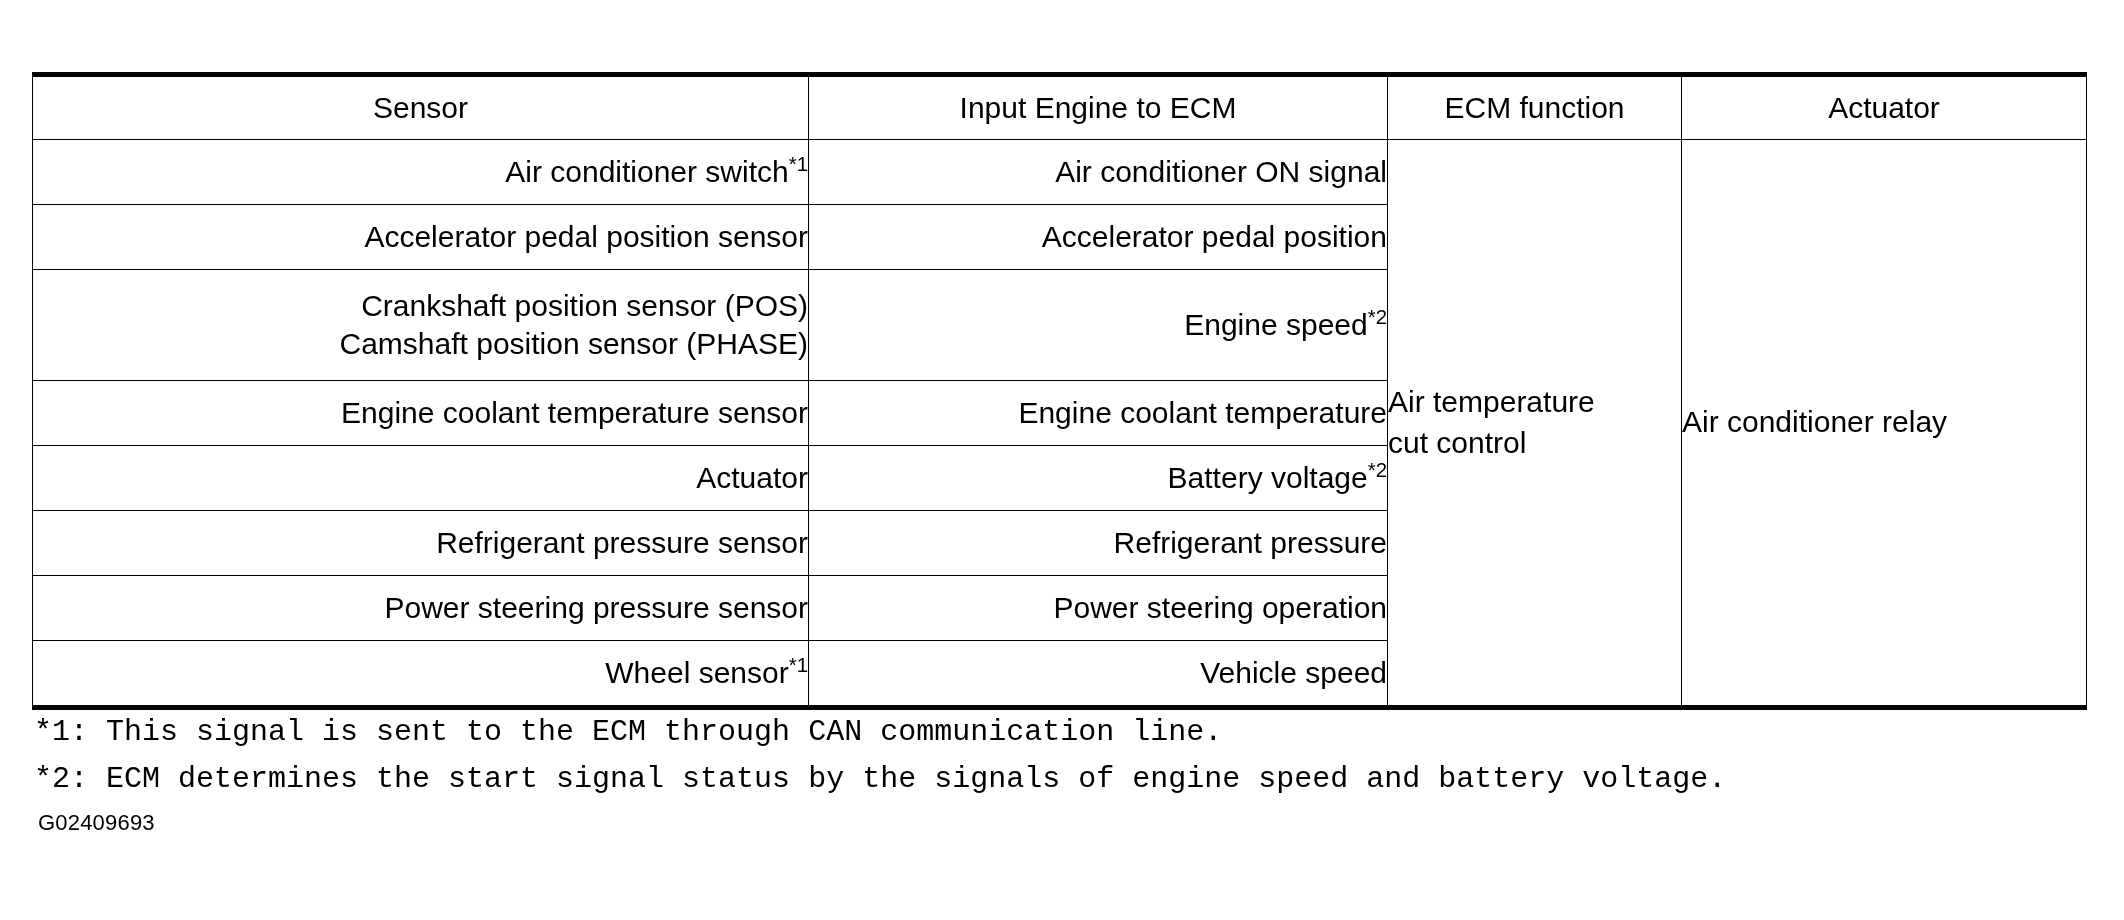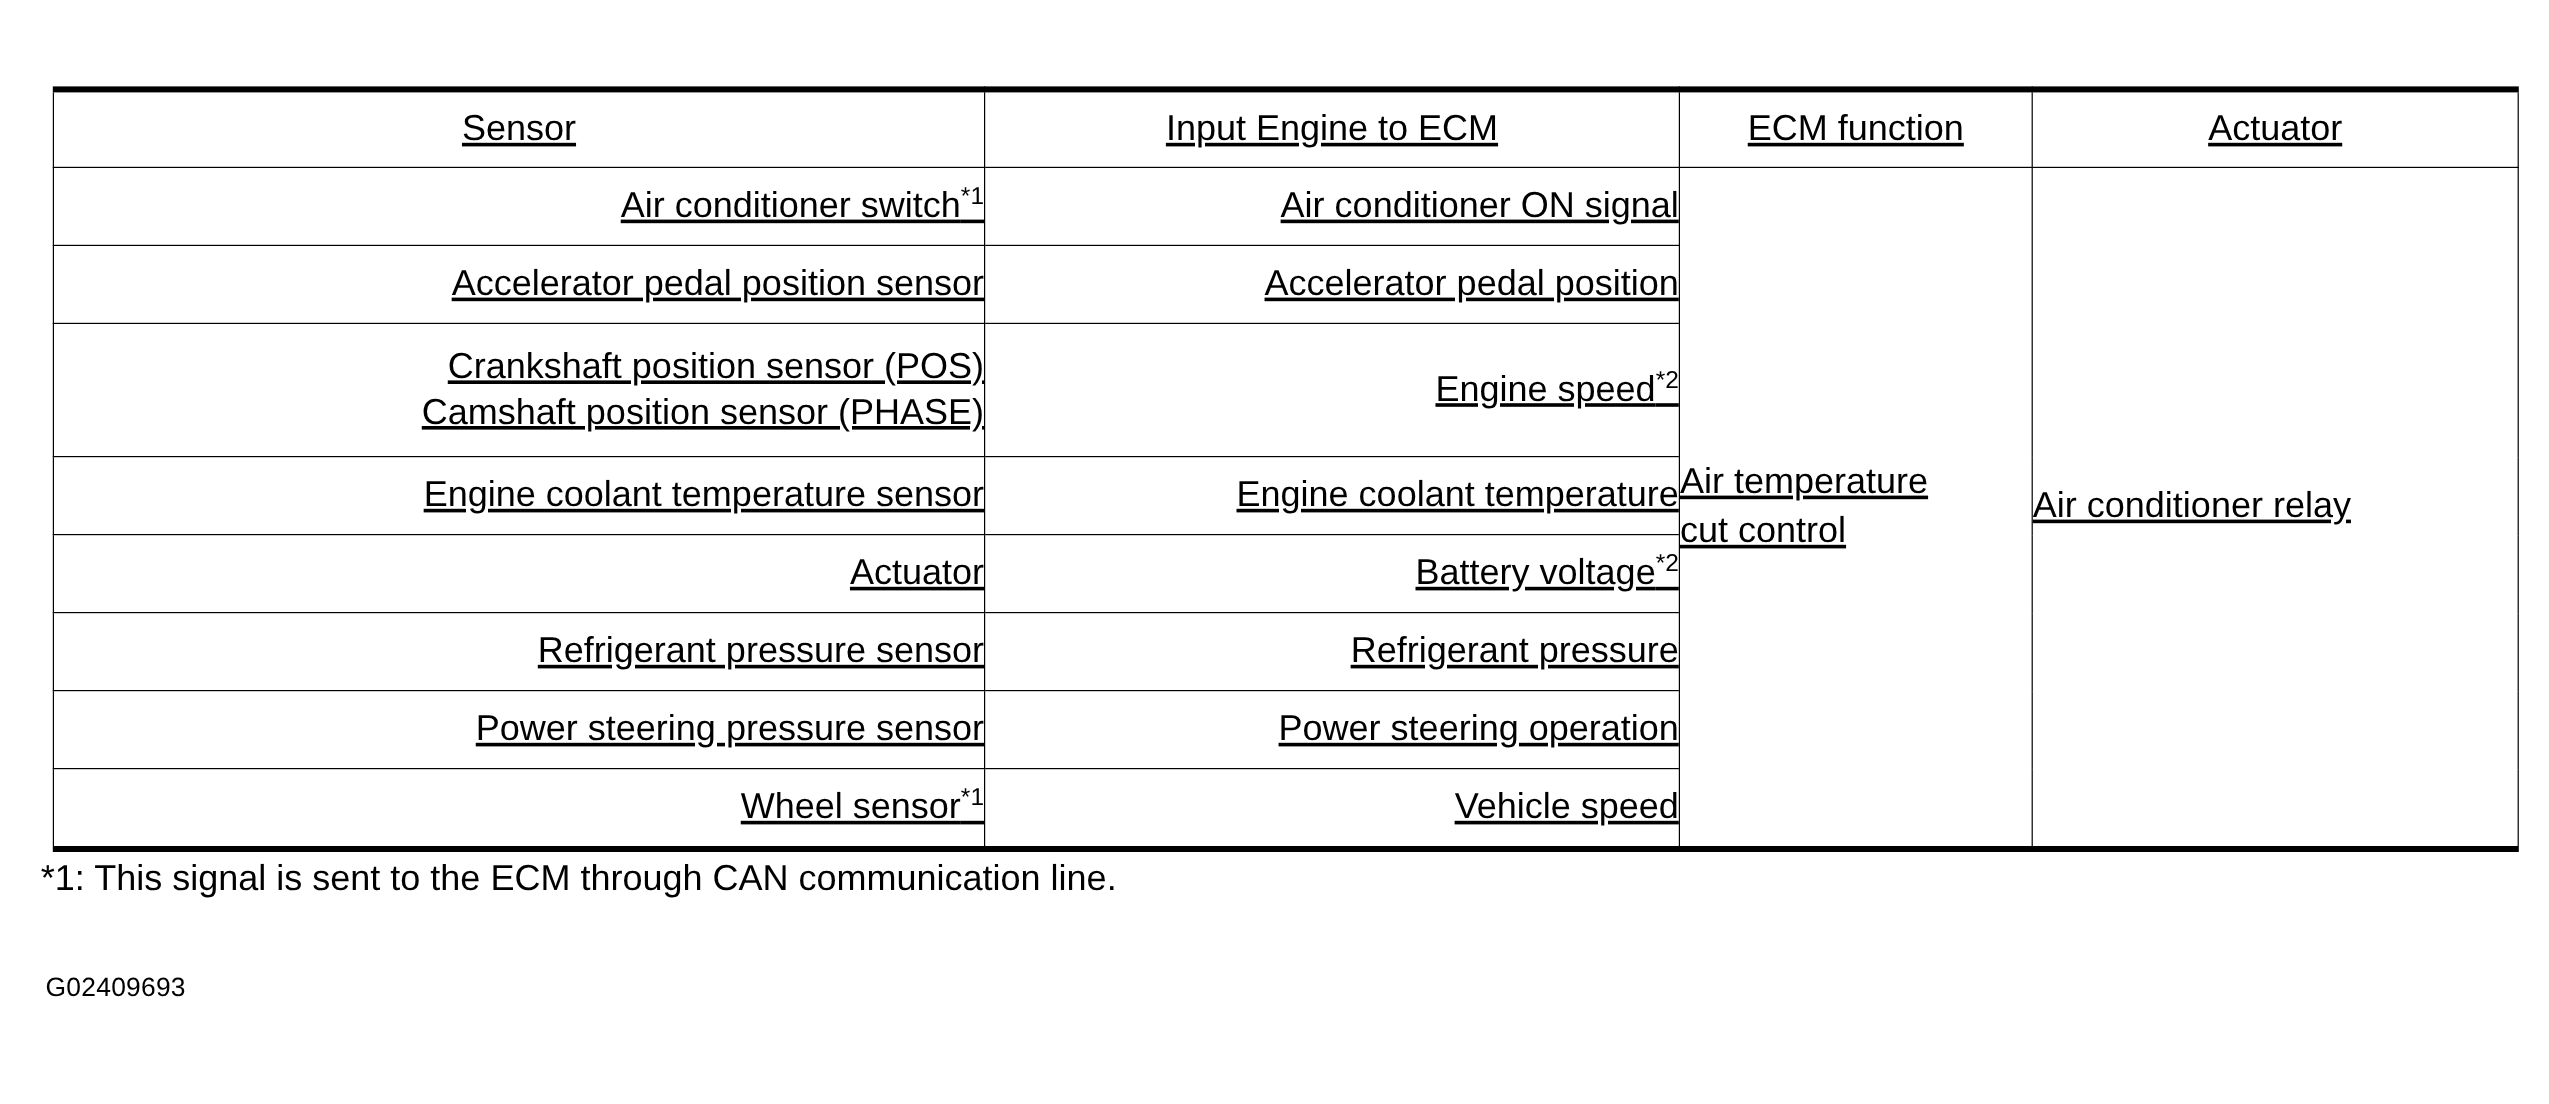--- a/index.html
+++ b/index.html
@@ -15,24 +15,23 @@
     overflow: hidden;
   }
   .page {
     position: relative;
     width: 2124px;
     height: 920px;
     box-sizing: border-box;
   }
   .table-wrap {
     position: absolute;
-    left: 44px;
+    left: 32px;
     top: 72px;
     width: 2050px;
-    text-decoration: underline;
   }
   table.spec {
     border-collapse: collapse;
     table-layout: fixed;
     width: 2050px;
   }
   table.spec td, table.spec th {
     border: 1.5px solid #000000;
     padding: 0;
     vertical-align: middle;
@@ -85,20 +84,21 @@
     position: absolute;
     left: 34px;
     top: 712px;
     width: 2000px;
   }
   .notes .note {
     font-size: 30px;
     line-height: 1.38;
     margin: 0 0 6px 0;
     white-space: nowrap;
+    font-family: Liberation Mono, monospace;
   }
   .figcode {
     position: absolute;
     left: 38px;
     top: 810px;
     font-size: 22px;
     letter-spacing: 0.2px;
   }
 </style>
 </head>
@@ -197,17 +197,18 @@
             <span>Vehicle speed</span>
           </td>
         </tr>
 
       </tbody>
     </table>
   </div>
 
   <div class="notes">
     <p class="note">*1: This signal is sent to the ECM through CAN communication line.</p>
+    <p class="note">*2: ECM determines the start signal status by the signals of engine speed and battery voltage.</p>
   </div>
 
   <div class="figcode">G02409693</div>
 
 </div>
 
 </body></html>

